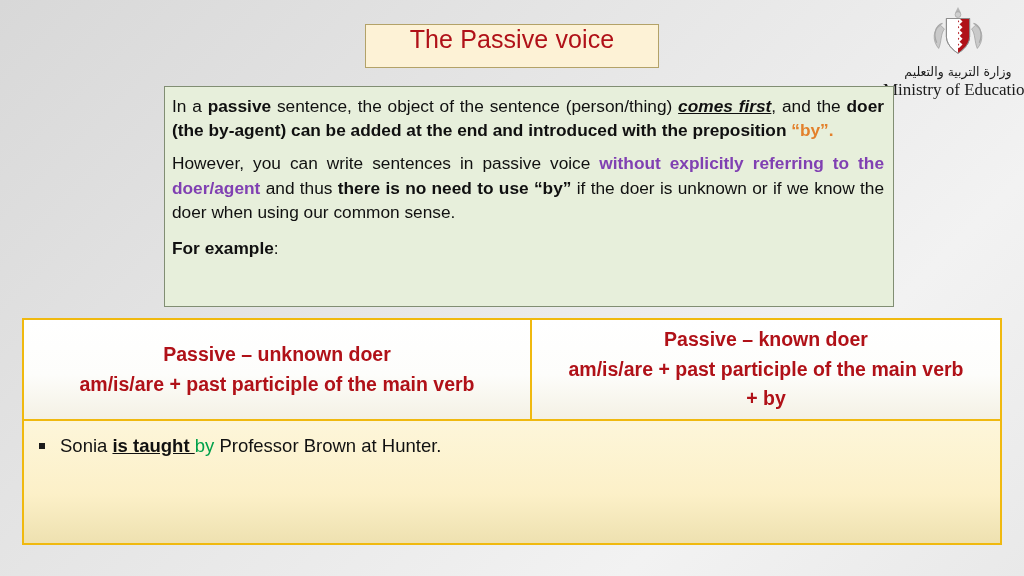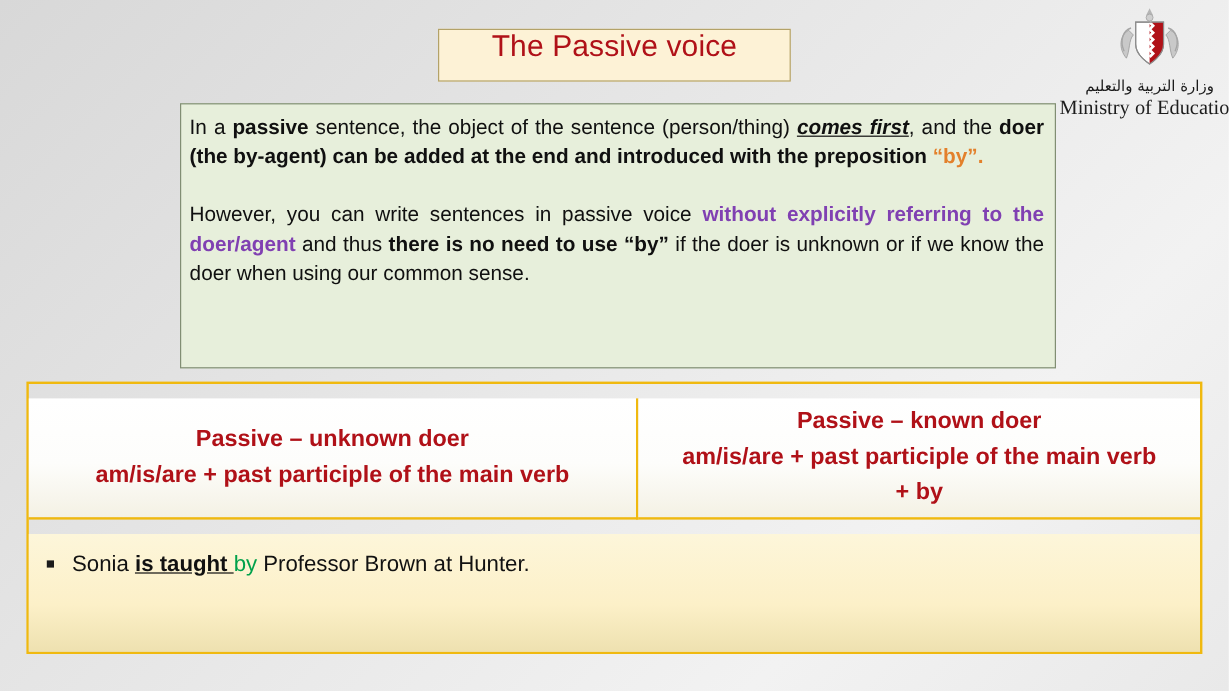--- a/index.html
+++ b/index.html
@@ -65,56 +65,56 @@
     font-family: "Liberation Serif", serif;
     font-size: 17px;
     color: #1c1c1c;
     margin-top: 1px;
     white-space: nowrap;
   }
 
   
   #explain-box {
     position: absolute;
-    left: 150px;
+    left: 164px;
     top: 86px;
     width: 730px;
     height: 221px;
     box-sizing: border-box;
     background: #e7efdb;
     border: 1.5px solid #818e73;
     padding: 7px 9px 1px 7px;
   }
   .para {
     font-size: 17.3px;
     line-height: 1.40;
     color: #101010;
     text-align: justify;
     margin: 0;
   }
-  #para2 { margin-top: 24px; }
+  #para2 { margin-top: 9px; }
   .b   { font-weight: bold; }
   .bi  { font-weight: bold; font-style: italic; text-decoration: underline; }
   .orange { color: #e3802b; font-weight: bold; }
   .purple { color: #8040b2; font-weight: bold; }
   #for-example { margin-top: 12px; }
 
   
   #table {
     position: absolute;
     left: 22px;
     top: 318px;
     width: 980px;
     height: 227px;
     box-sizing: border-box;
     border: 2px solid #f0b90f;
     display: flex;
     flex-direction: column;
   }
-  .table-row { display: flex; width: 100%; margin-top: 12px; }
+  .table-row { display: flex; width: 100%; }
   #header-row { height: 101px; }
   #body-row   { flex: 1 1 auto; }
 
   .cell {
     box-sizing: border-box;
     padding: 4px 10px;
   }
   .cell-left  { width: 508px; border-right: 2px solid #f0b90f; }
   .cell-right { flex: 1 1 auto; }
 
@@ -197,20 +197,23 @@
 <div id="explain-box">
 
   <p class="para" id="para1">
     <span>In  a </span><span class="b">passive</span><span> sentence,  the  object  of  the  sentence  (person/thing)  </span><span class="bi">comes first</span><span>, and the </span><span class="b">doer (the by-agent) can be added at the end and introduced with the preposition </span><span class="orange">“by”.</span>
   </p>
 
   <p class="para" id="para2">
     <span>However,  you  can  write  sentences  in  passive  voice  </span><span class="purple">without explicitly referring to the doer/agent</span><span> and thus </span><span class="b">there is no need to use “by”</span><span> if the doer is unknown or if we know the doer when using our common sense.</span>
   </p>
 
+  <p class="para" id="for-example">
+    <span class="b">For example</span><span>:</span>
+  </p>
 
 </div>
 
 <div id="table">
 
   <div class="table-row" id="header-row">
     <div class="cell cell-left">
       <div class="hdr-line">Passive – unknown doer</div>
       <div class="hdr-line">am/is/are + past participle of the main verb</div>
     </div>

